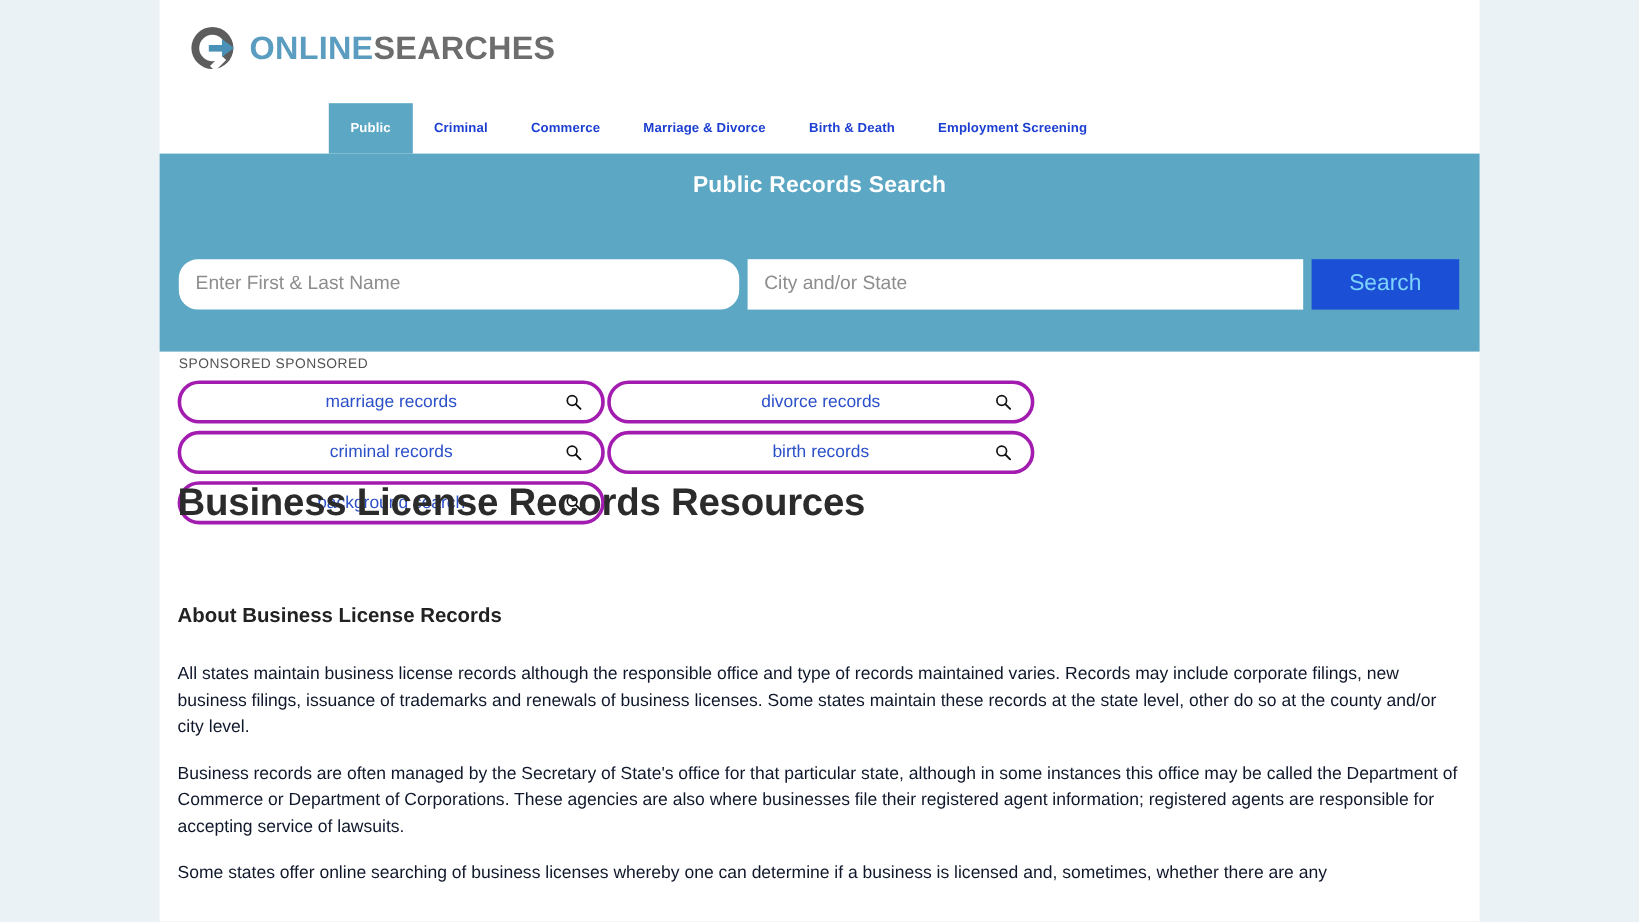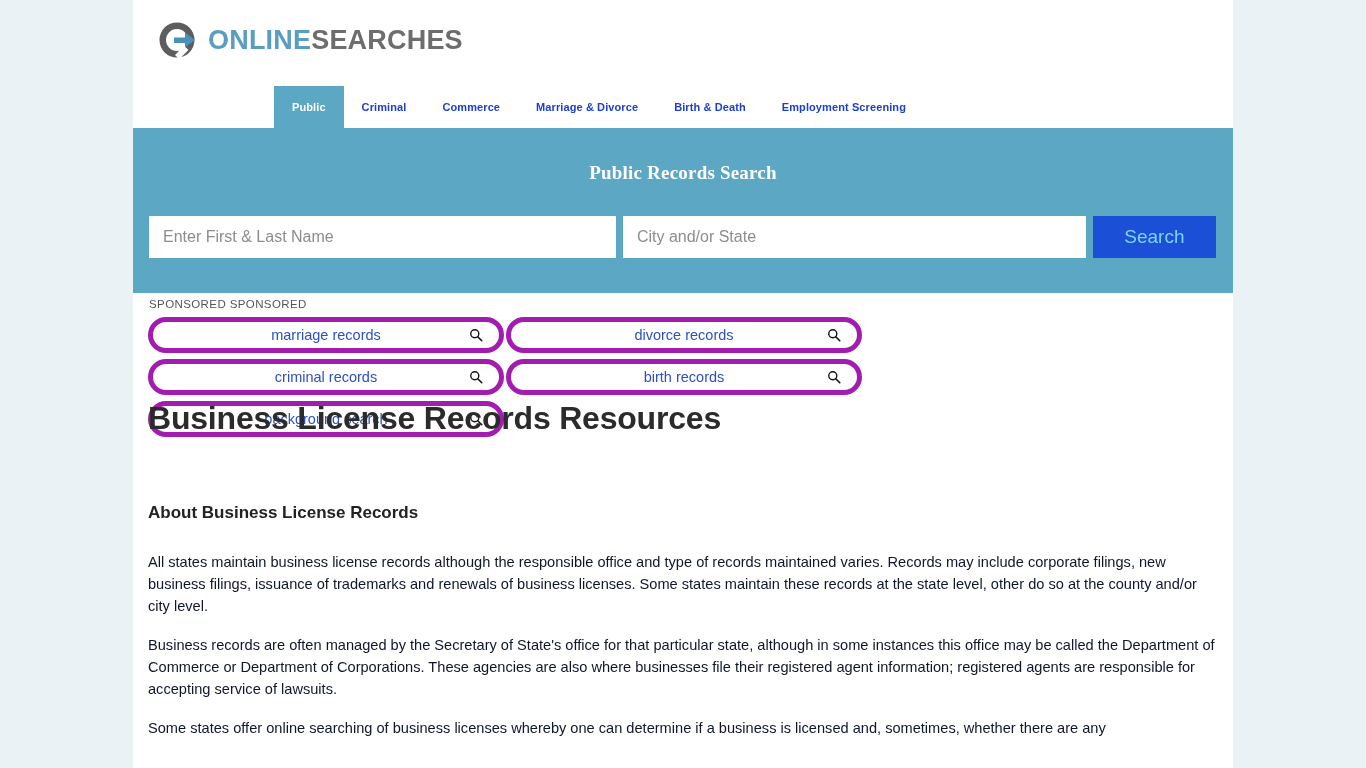--- a/index.html
+++ b/index.html
@@ -91,23 +91,22 @@
     top: 128px;
     width: 1100px;
     height: 165px;
     background: #5ba7c4;
   }
   .banner-title {
     text-align: center;
     color: #ffffff;
     font-size: 19px;
     font-weight: bold;
-    padding-top: 34px;
+    padding-top: 16px;
     letter-spacing: 0.2px;
-    font-family: Liberation Serif, serif;
   }
   .search-row {
     position: absolute;
     left: 16px;
     top: 88px;
     width: 1067px;
     height: 42px;
     display: flex;
     align-items: stretch;
   }
@@ -115,21 +114,21 @@
     height: 42px;
     border: none;
     outline: none;
     background: #ffffff;
     font-size: 16px;
     color: #333;
     padding: 0 14px;
     font-family: "Liberation Sans", sans-serif;
   }
   .search-field::placeholder { color: #8d8d8d; }
-  .field-name { width: 470px; }
+  .field-name { width: 470px; border-radius: 16px; }
   .field-gap  { width: 7px; flex: 0 0 7px; }
   .field-loc  { width: 466px; }
   .search-btn {
     width: 124px;
     height: 42px;
     border: none;
     background: #1a4fd6;
     color: #7dd3fc;
     font-size: 19px;
     cursor: pointer;
@@ -152,21 +151,21 @@
     margin-bottom: 7px;
   }
   .pill-grid {
     display: flex;
     flex-wrap: wrap;
     gap: 6px 2px;
   }
   .pill {
     width: 356px;
     height: 36px;
-    border: 5px solid #a21caf;
+    border: 3px solid #a21caf;
     border-radius: 19px;
     background: #ffffff;
     display: flex;
     align-items: center;
     justify-content: center;
     position: relative;
     cursor: pointer;
   }
   .pill-text {
     color: #2b50c8;

